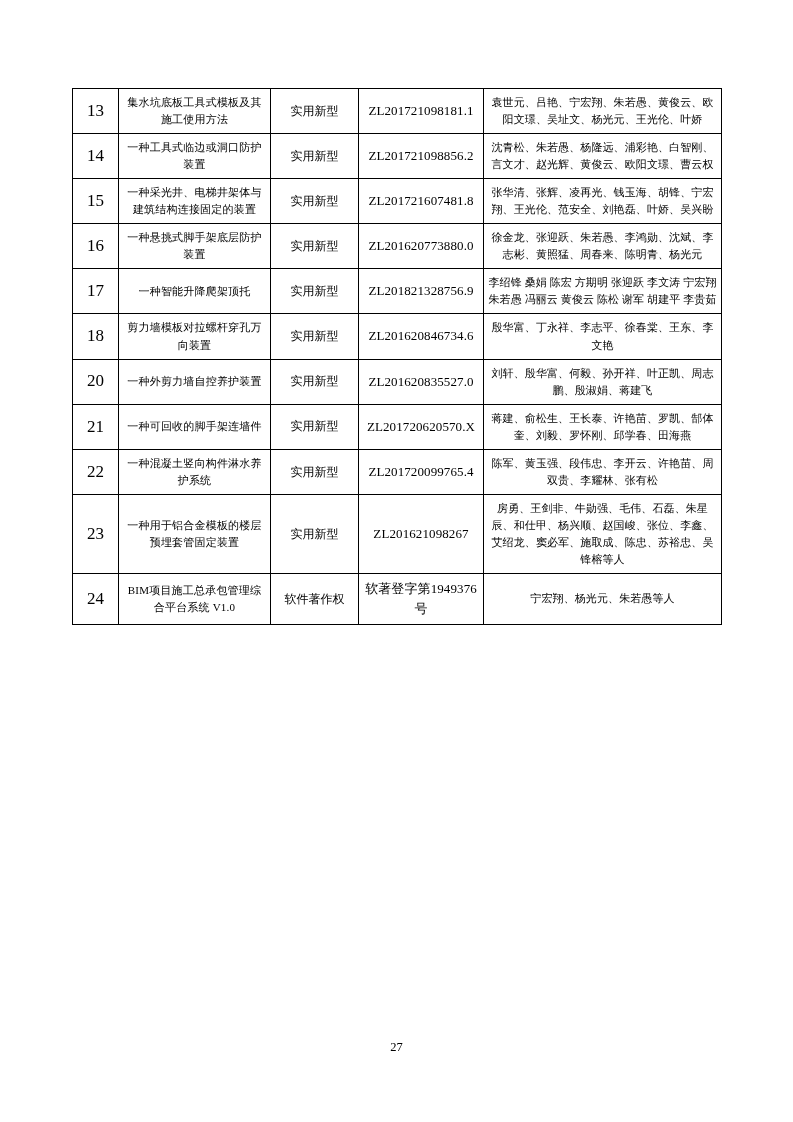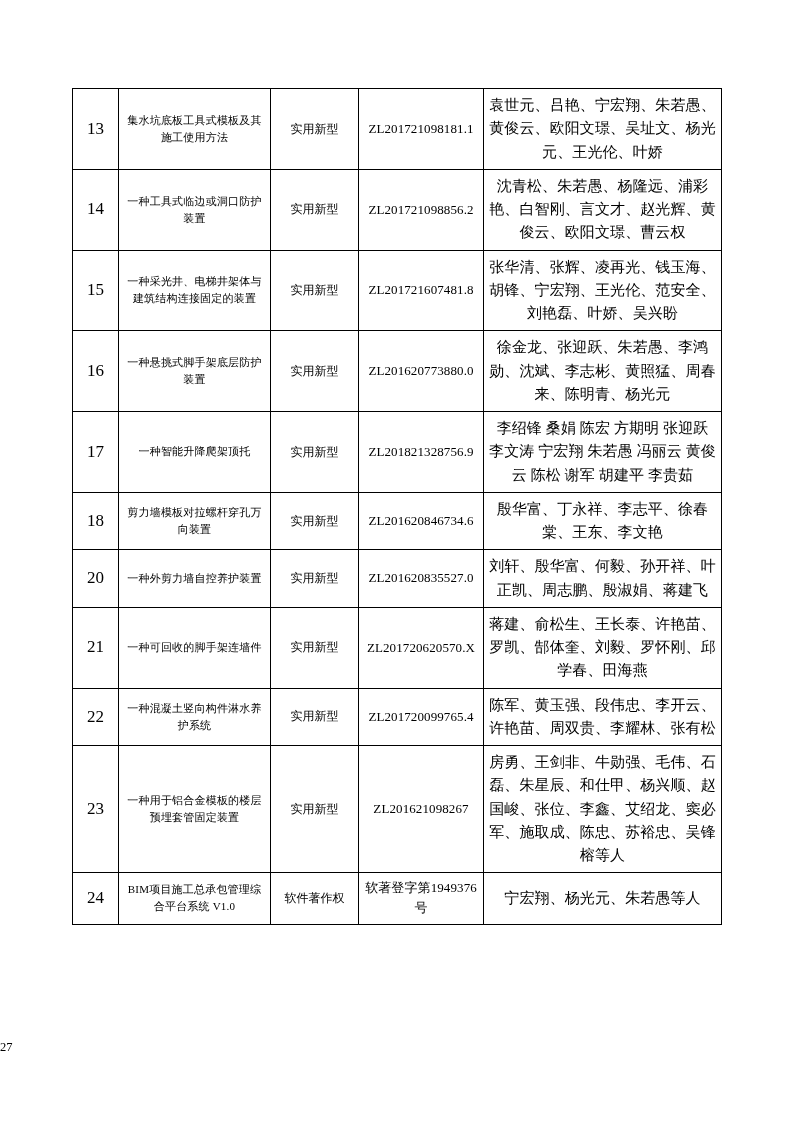--- a/index.html
+++ b/index.html
@@ -49,34 +49,36 @@
   }
   .cell-type {
     font-size: 12px;
     margin-top: 26px;
   }
   .cell-code {
     font-size: 13px;
     letter-spacing: 0.1px;
   }
   .cell-people {
-    font-size: 15px;
+    font-size: 11px;
     text-align: left;
     padding-left: 8px;
     padding-right: 8px;
     letter-spacing: 0.1px;
   }
   .people-center {
     text-align: center;
+    font-family: Liberation Mono, monospace;
   }
   .page-number {
     position: absolute;
     left: 0;
     right: 0;
     top: 1040px;
+    text-align: center;
     font-size: 12.5px;
     font-family: "Liberation Serif", "DejaVu Serif", serif;
   }
 </style>
 </head>
 <body>
 
 <div class="page">
   <table class="doc-table">
     <colgroup>

